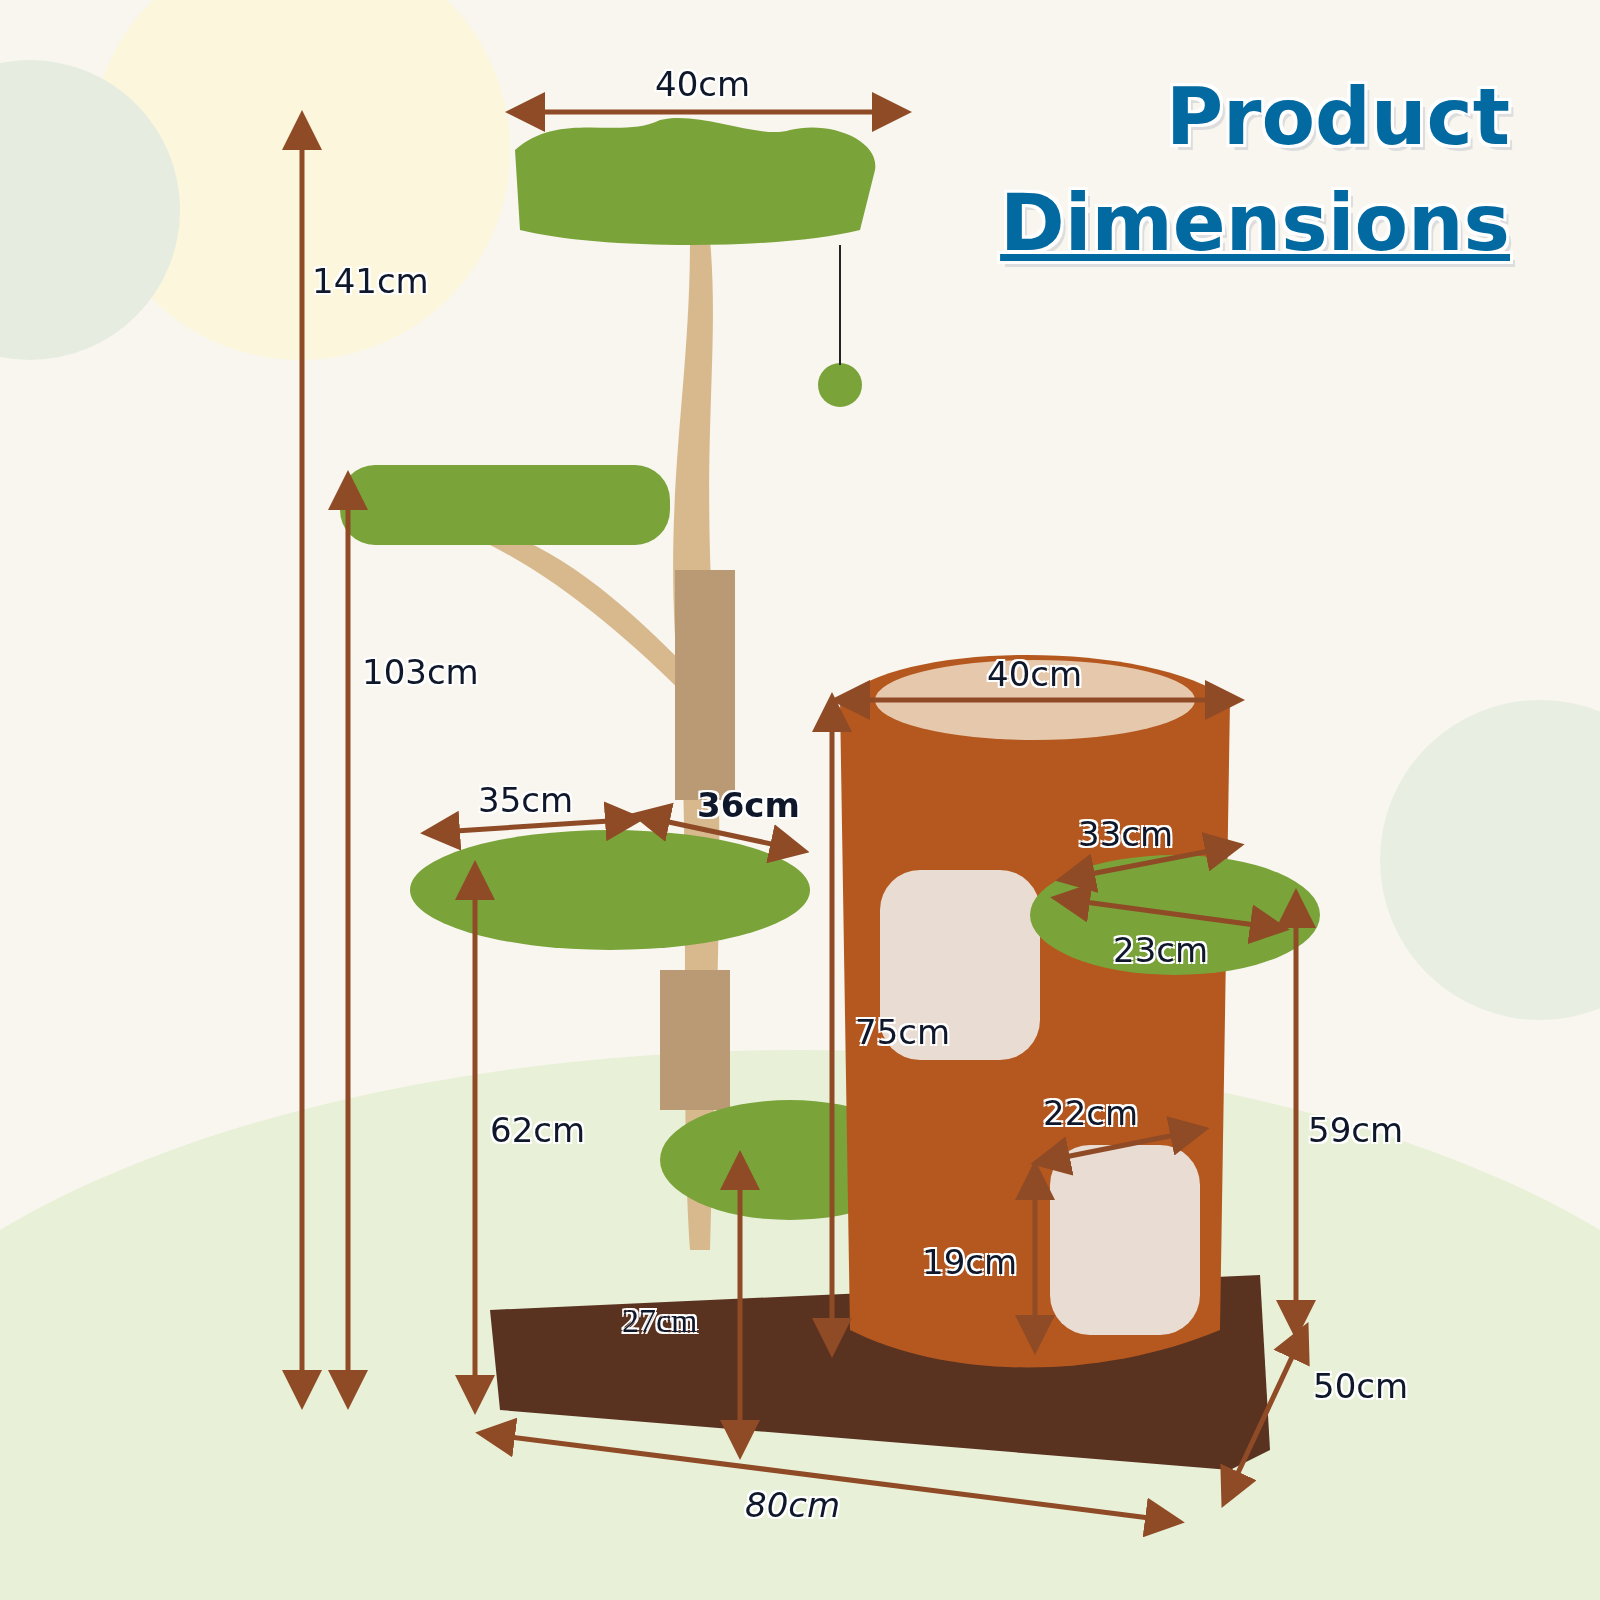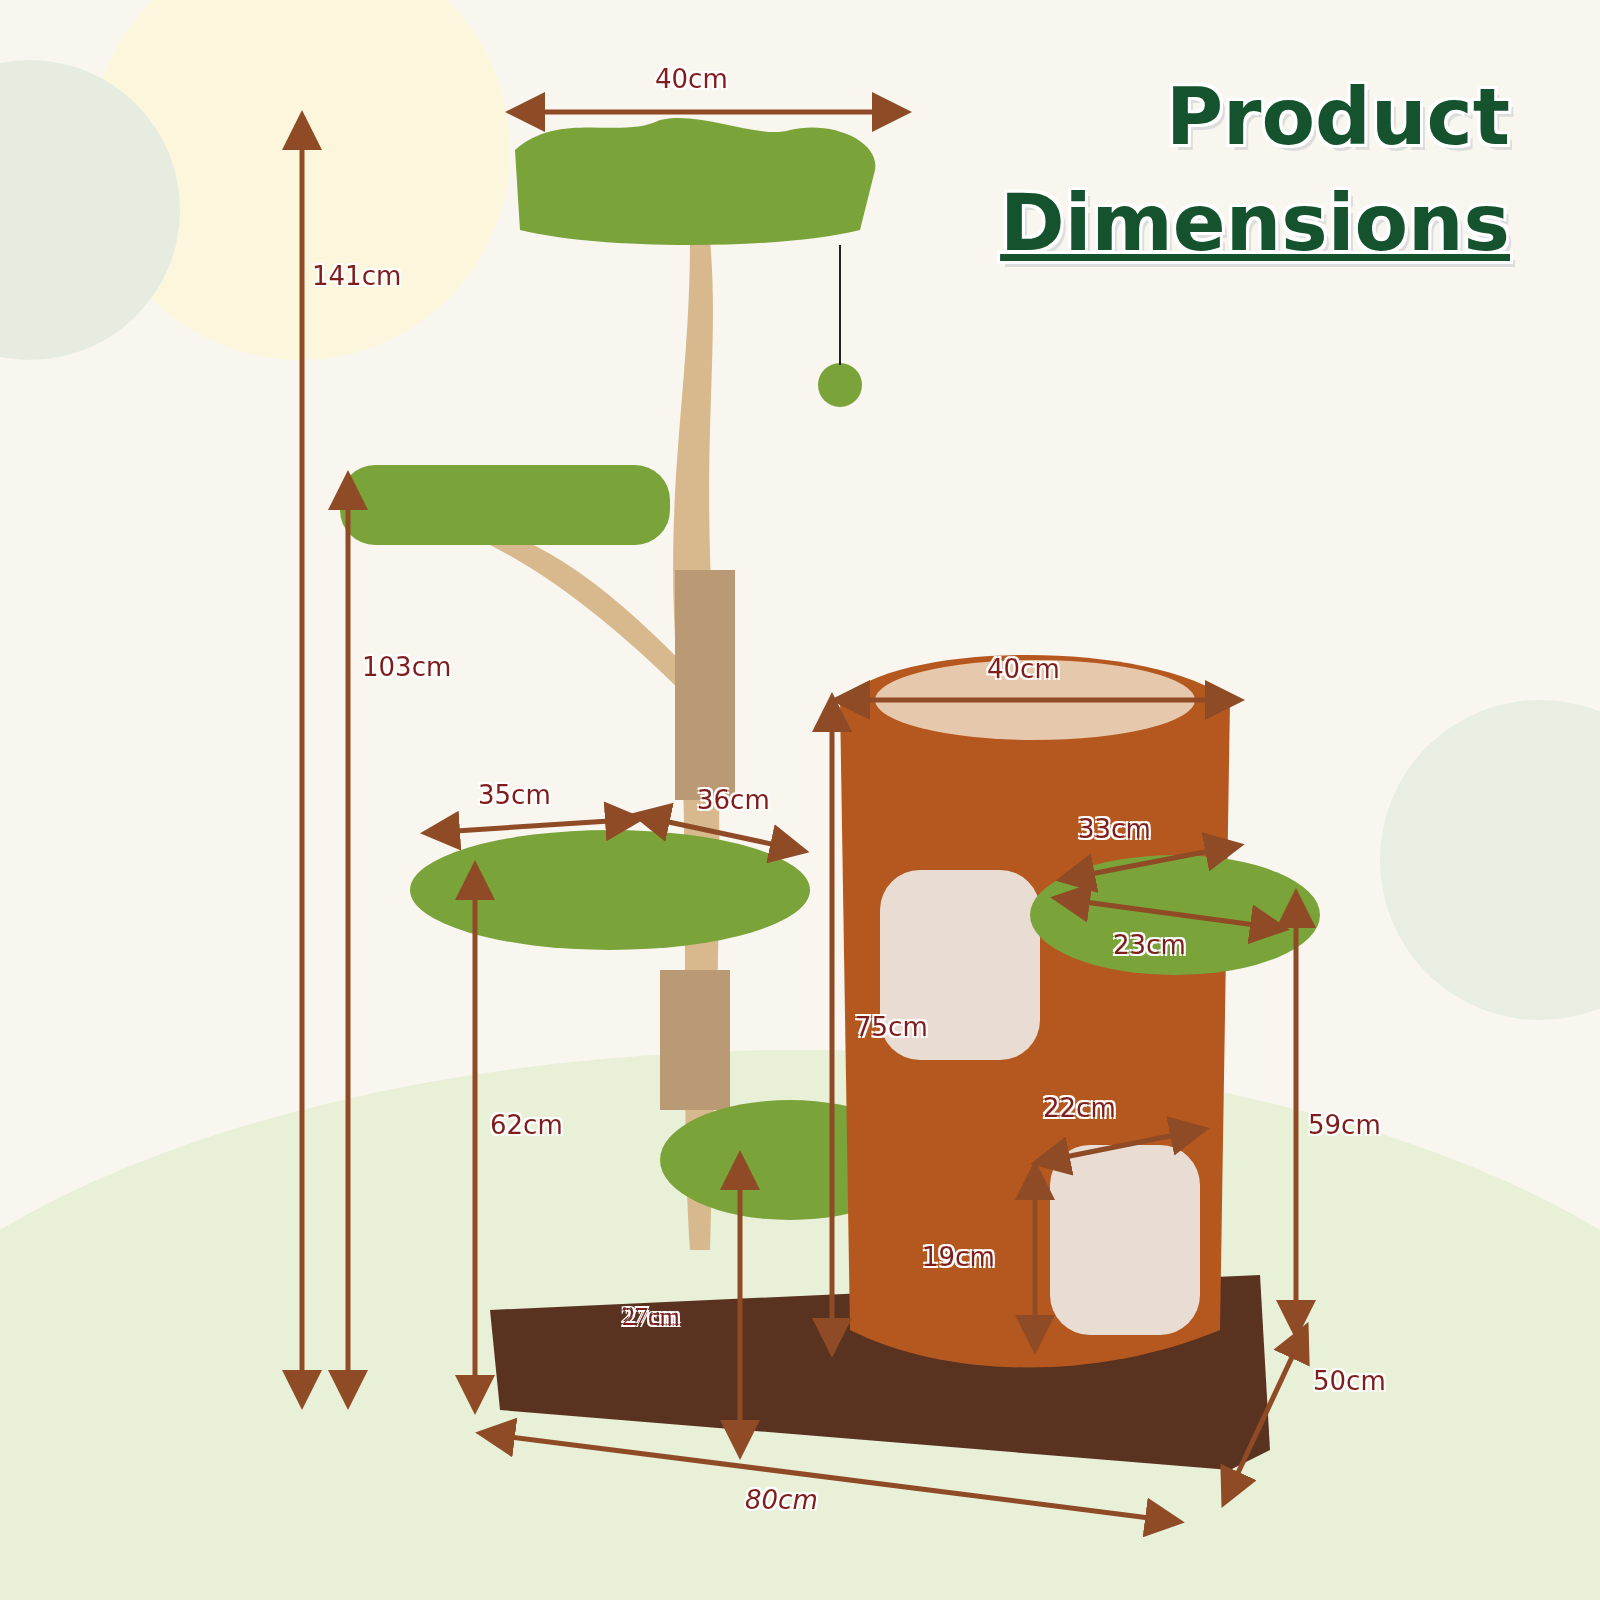--- a/index.html
+++ b/index.html
@@ -1,24 +1,24 @@
 <!DOCTYPE html>
 <html><head>
 <meta charset="utf-8">
 <style>
   html, body { margin: 0; padding: 0; }
   body { width: 1600px; height: 1600px; position: relative; overflow: hidden;
          background: #f8f6ee; font-family: "DejaVu Sans", sans-serif; }
   .bg-blob { position: absolute; border-radius: 50%; }
-  .title { position: absolute; right: 90px; color: #14532d; font-weight: bold;
+  .title { position: absolute; right: 90px; color: #0369a1; font-weight: bold;
            font-family: "DejaVu Sans", sans-serif; text-align: right;
            text-shadow: 3px 3px 0 #fff, -3px -3px 0 #fff, 3px -3px 0 #fff, -3px 3px 0 #fff, 5px 6px 0 #ddd; }
   .t1 { top: 72px; font-size: 78px; }
   .t2 { top: 178px; font-size: 78px; text-decoration: underline; }
-  .label { position: absolute; color: #7f1d1d; font-size: 26px; font-weight: normal;
+  .label { position: absolute; color: #0f172a; font-size: 34px; font-weight: normal;
            text-shadow: 2px 2px 0 #fff, -2px -2px 0 #fff, 2px -2px 0 #fff, -2px 2px 0 #fff; white-space: nowrap; }
   svg.overlay { position: absolute; left: 0; top: 0; }
 </style>
 </head>
 <body>
 
 <div class="bg-blob" style="left:90px;top:-60px;width:420px;height:420px;background:#fbf6dc;"></div>
 <div class="bg-blob" style="left:-120px;top:60px;width:300px;height:300px;background:#e6ece0;"></div>
 <div class="bg-blob" style="left:1380px;top:700px;width:320px;height:320px;background:#e8eee2;"></div>
 <div class="bg-blob" style="left:-200px;top:1050px;width:2000px;height:900px;background:#e9f0d8;"></div>
@@ -70,21 +70,21 @@
   </g>
 </svg>
 
 <div class="title t1">Product</div>
 <div class="title t2">Dimensions</div>
 
 <div class="label" style="left:655px;top:64px;">40cm</div>
 <div class="label" style="left:312px;top:261px;text-align:right;">141cm</div>
 <div class="label" style="left:362px;top:652px;">103cm</div>
 <div class="label" style="left:478px;top:780px;">35cm</div>
-<div class="label" style="left:697px;top:785px;">36cm</div>
+<div class="label" style="left:697px;top:785px;font-weight:bold;">36cm</div>
 <div class="label" style="left:490px;top:1110px;">62cm</div>
 <div class="label" style="left:622px;top:1302px;font-family:Liberation Serif, serif;">27cm</div>
 <div class="label" style="left:745px;top:1485px;font-style:italic;">80cm</div>
 <div class="label" style="left:1275px;top:1366px;margin-left:38px;">50cm</div>
 <div class="label" style="left:987px;top:654px;">40cm</div>
 <div class="label" style="left:855px;top:1012px;">75cm</div>
 <div class="label" style="left:1078px;top:814px;">33cm</div>
 <div class="label" style="left:1113px;top:930px;">23cm</div>
 <div class="label" style="left:1308px;top:1110px;">59cm</div>
 <div class="label" style="left:1043px;top:1093px;">22cm</div>

